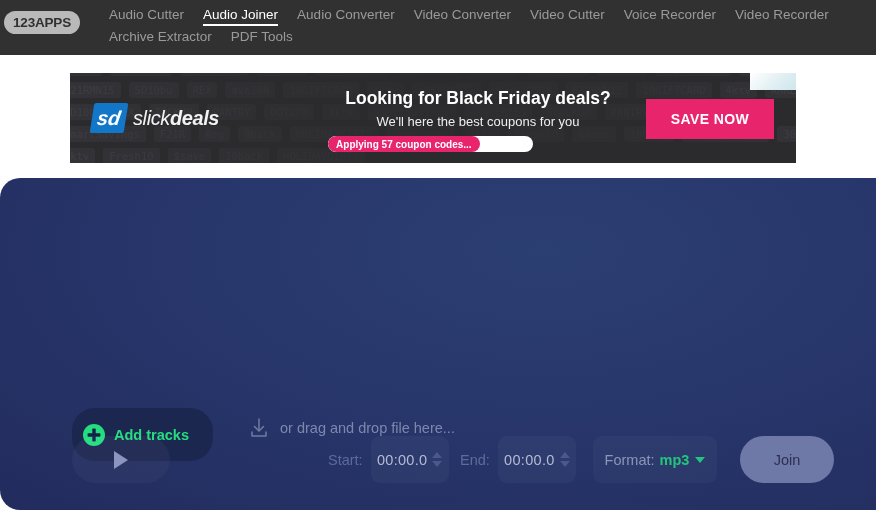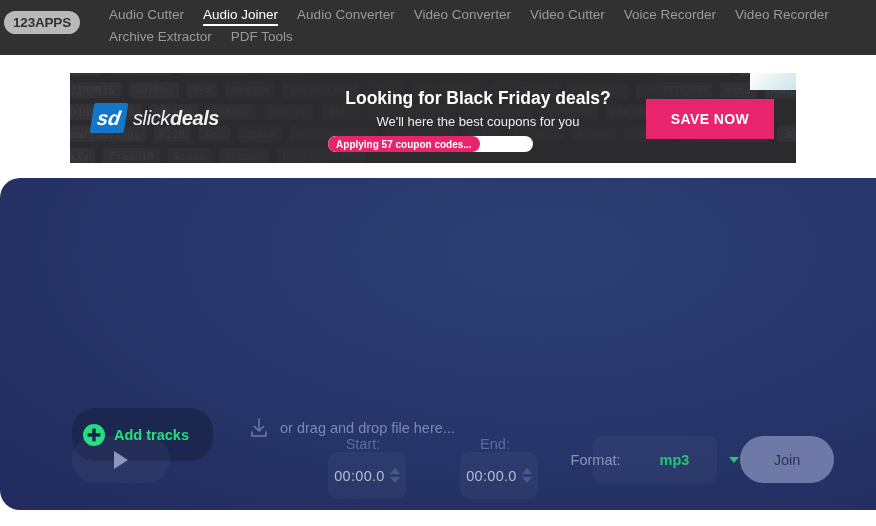--- a/index.html
+++ b/index.html
@@ -200,21 +200,21 @@
     background: rgba(255,255,255,0.035);
     border-radius: 24px;
     display: flex; align-items: center; justify-content: center;
     cursor: pointer;
     border: none;
   }
   #playicon { width: 18px; height: 20px; }
 
   .timegroup {
     position: absolute; top: 8px;
-    display: flex; align-items: center; flex-direction: column;
+    display: flex; align-items: center;
   }
   .timelabel {
     color: #5d6a9b;
     font-size: 14.5px;
     margin-right: 8px;
   }
   .timefield {
     width: 78px; height: 47px;
     background: rgba(255,255,255,0.035);
     border-radius: 9px;
@@ -245,21 +245,20 @@
 
   #formatbtn {
     position: absolute; left: 593px; top: 8px;
     width: 124px; height: 47px;
     background: rgba(255,255,255,0.03);
     border-radius: 9px;
     display: flex; align-items: center; justify-content: center;
     cursor: pointer;
     border: none;
     font-family: "Liberation Sans", sans-serif;
-    gap: 34px;
   }
   #formatlabel { color: #8d95b8; font-size: 14.5px; }
   #formatvalue { color: #23c47c; font-size: 14.5px; margin-left: 5px; font-weight: 600; }
   #formatcaret {
     margin-left: 6px;
     width: 0; height: 0;
     border-left: 5px solid transparent;
     border-right: 5px solid transparent;
     border-top: 6px solid #23c47c;
   }

